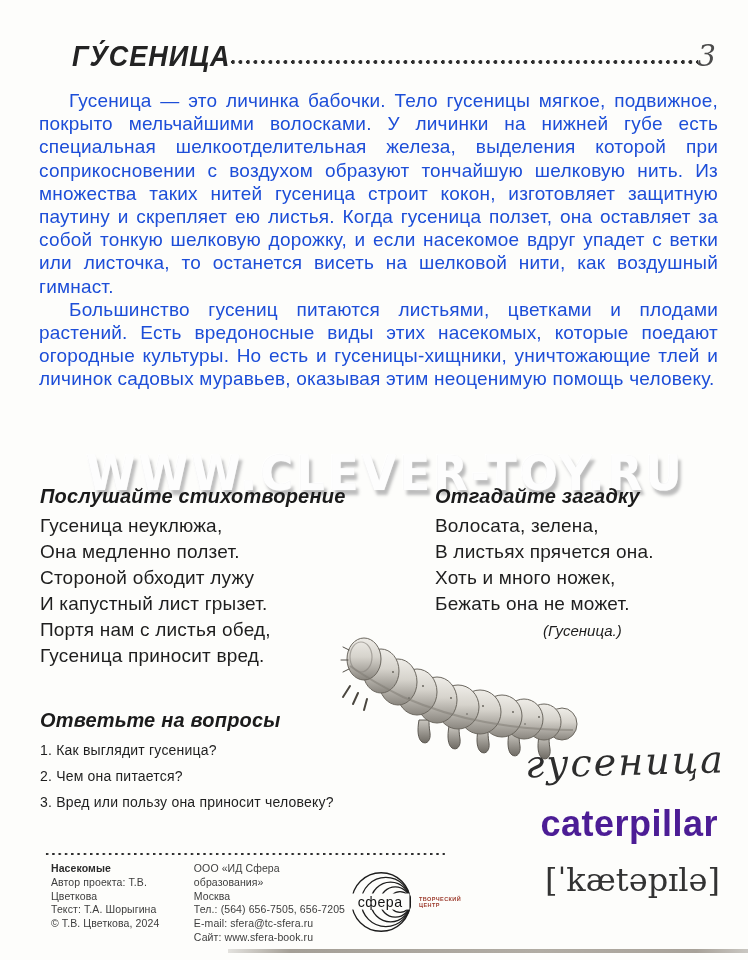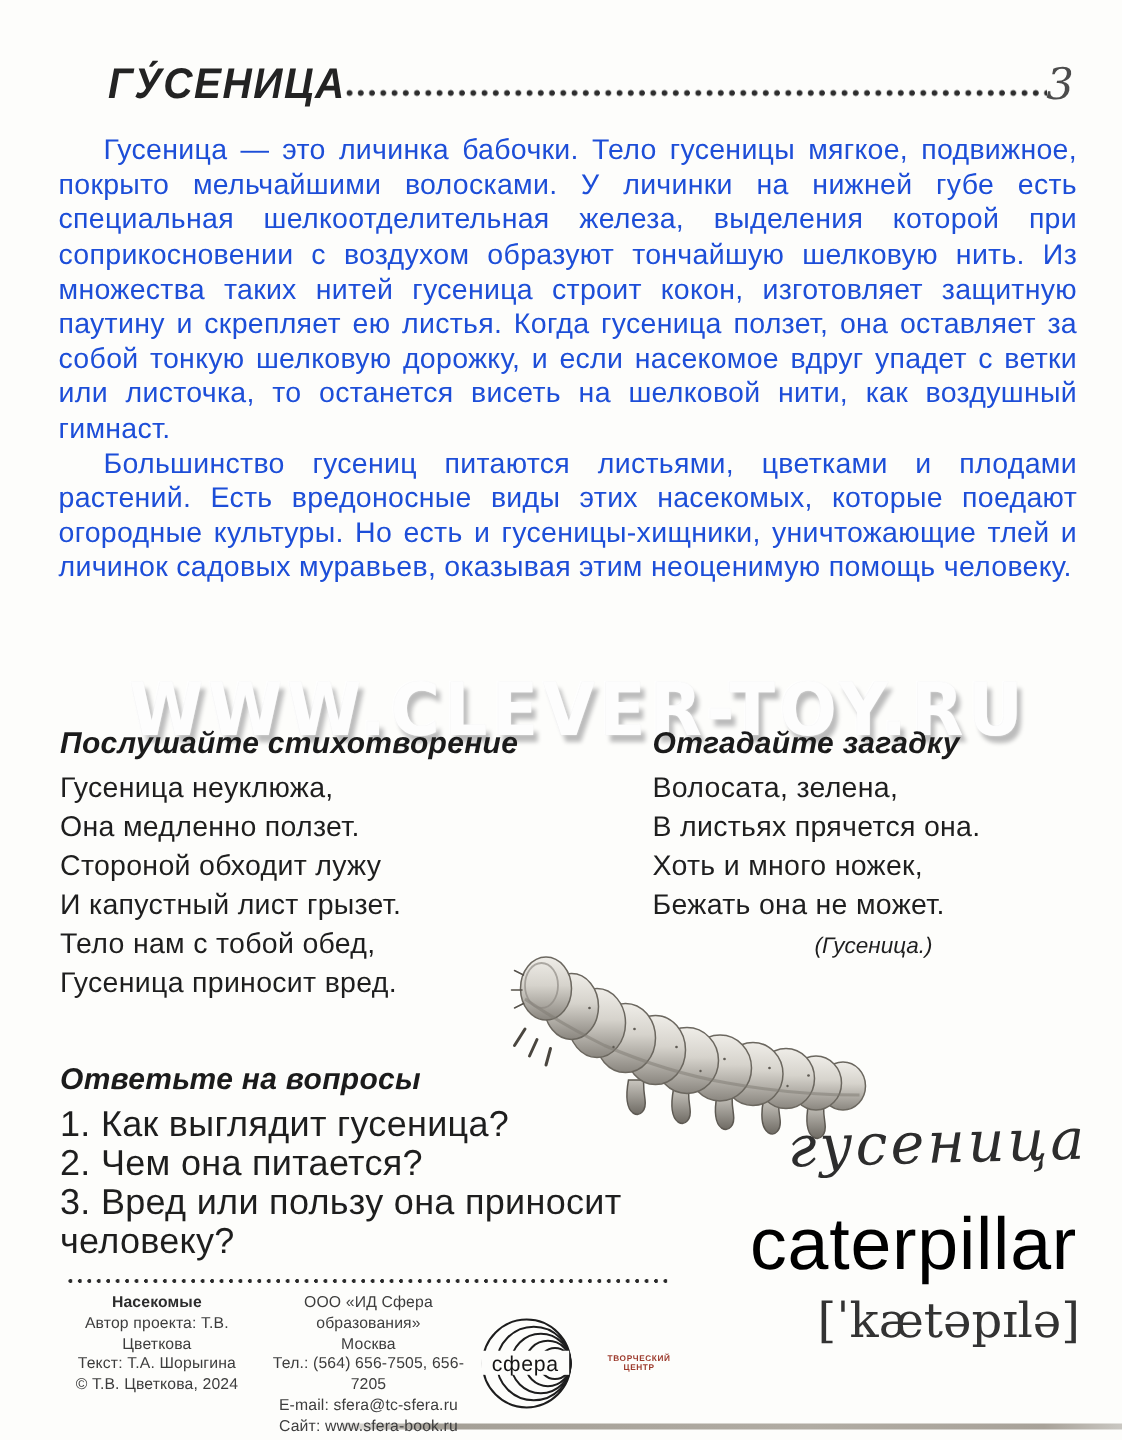--- a/index.html
+++ b/index.html
@@ -43,49 +43,49 @@
   .col-left{width:395px;}
   .col-right{flex:1;}
   .section-heading{
     font-size:20px;font-weight:bold;font-style:italic;letter-spacing:0.2px;
     margin:12px 0 5px 0;color:#1b1b1b;
   }
   .verse-line{font-size:19px;line-height:26px;letter-spacing:0.2px;}
   .riddle-answer{font-size:15px;line-height:27px;font-style:italic;padding-left:108px;}
   
   .questions{position:absolute;top:697px;left:40px;width:460px;z-index:2;}
-  .question-line{font-size:24px;line-height:26px;letter-spacing:0.2px;}
+  .question-line{font-size:14px;line-height:26px;letter-spacing:0.2px;}
   
   .caterpillar-wrap{position:absolute;top:620px;left:333px;width:252px;height:142px;z-index:1;}
   
   .vocab-script{
     position:absolute;top:740px;left:525px;width:200px;text-align:center;z-index:2;
     font-family:"DejaVu Serif",serif;font-style:italic;font-size:38px;letter-spacing:2px;
     color:#2d2d2d;transform:rotate(-1.5deg);
   }
   .vocab-en{
     position:absolute;top:804px;left:458px;width:260px;text-align:right;z-index:2;
-    font-size:49px;color:#000000;letter-spacing:0.5px;line-height:1.1;
+    font-size:36px;color:#4c1d95;letter-spacing:0.5px;line-height:1.1;font-weight:bold;
   }
   .vocab-ipa{
     position:absolute;top:861px;left:460px;width:260px;text-align:right;z-index:2;
     font-family:"DejaVu Serif",serif;font-size:32px;color:#333333;line-height:1.2;
   }
   
   .footer-dots{
     position:absolute;top:852px;left:45px;width:400px;height:4px;
     background-image:radial-gradient(circle at 2px 2px,#2b2b2b 1.15px,rgba(0,0,0,0) 1.5px);
     background-size:6.3px 4px;background-repeat:repeat-x;
   }
-  .footer{position:absolute;top:862px;left:37px;width:410px;display:flex;z-index:2;
-    font-size:10.5px;line-height:13.8px;color:#3d3d3d;letter-spacing:0.1px;text-align:center;}
+  .footer{position:absolute;top:862px;left:51px;width:410px;display:flex;z-index:2;
+    font-size:10.5px;line-height:13.8px;color:#3d3d3d;letter-spacing:0.1px;}
   .footer-col1{width:150px;}
   .footer-col2{width:163px;}
   .footer-series{font-weight:bold;color:#2c2c2c;}
-  .footer-logo{display:flex;align-items:center;gap:18px;margin-top:-2px;}
+  .footer-logo{display:flex;align-items:center;gap:2px;margin-top:-2px;}
   .logo-tagline{font-size:5.5px;line-height:6.5px;font-weight:bold;letter-spacing:0.4px;}
   
   .bottom-edge{
     position:absolute;top:949px;left:228px;width:520px;height:3.5px;
     background:linear-gradient(to right,rgba(151,146,137,0.25),#a49f96 12%,#b1aca3 60%,#a8a299 90%,rgba(151,146,137,0.5));
   }
 </style>
 </head>
 <body>
 
@@ -104,21 +104,21 @@
 
   <div class="watermark">WWW.CLEVER-TOY.RU</div>
 
   <div class="two-cols">
     <div class="col-left">
       <div class="section-heading">Послушайте стихотворение</div>
       <div class="verse-line">Гусеница неуклюжа,</div>
       <div class="verse-line">Она медленно ползет.</div>
       <div class="verse-line">Стороной обходит лужу</div>
       <div class="verse-line">И капустный лист грызет.</div>
-      <div class="verse-line">Тело нам с тобой обед,</div>
+      <div class="verse-line">Портя нам с листья обед,</div>
       <div class="verse-line">Гусеница приносит вред.</div>
     </div>
     <div class="col-right">
       <div class="section-heading">Отгадайте загадку</div>
       <div class="verse-line">Волосата, зелена,</div>
       <div class="verse-line">В листьях прячется она.</div>
       <div class="verse-line">Хоть и много ножек,</div>
       <div class="verse-line">Бежать она не может.</div>
       <div class="riddle-answer">(Гусеница.)</div>
     </div>

